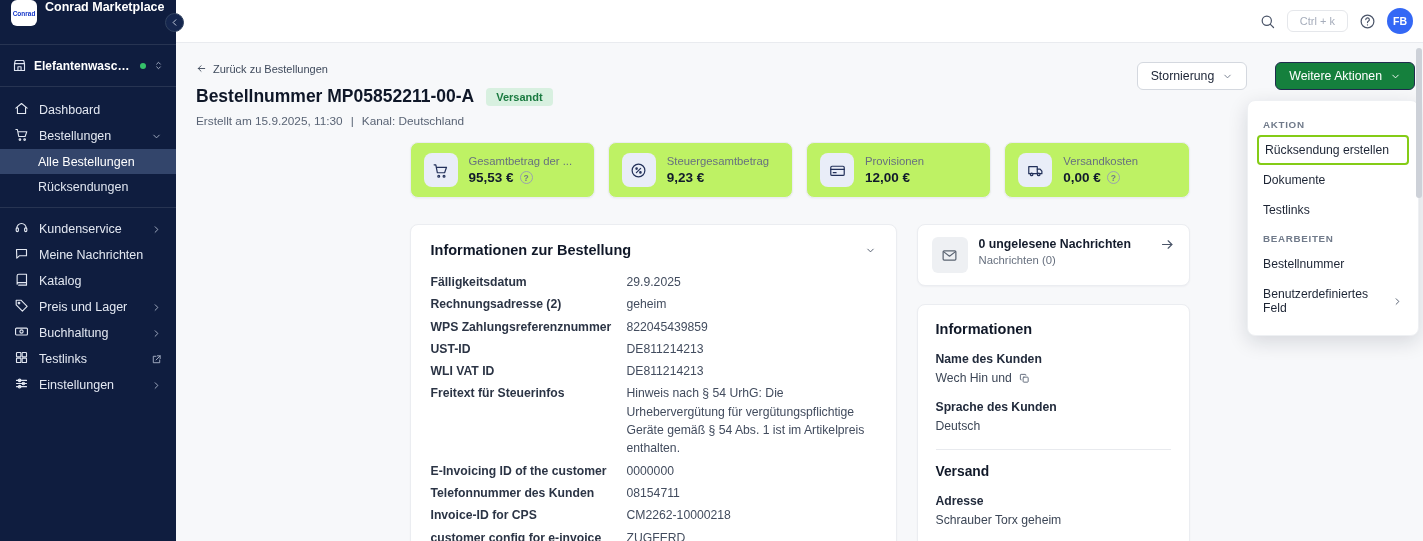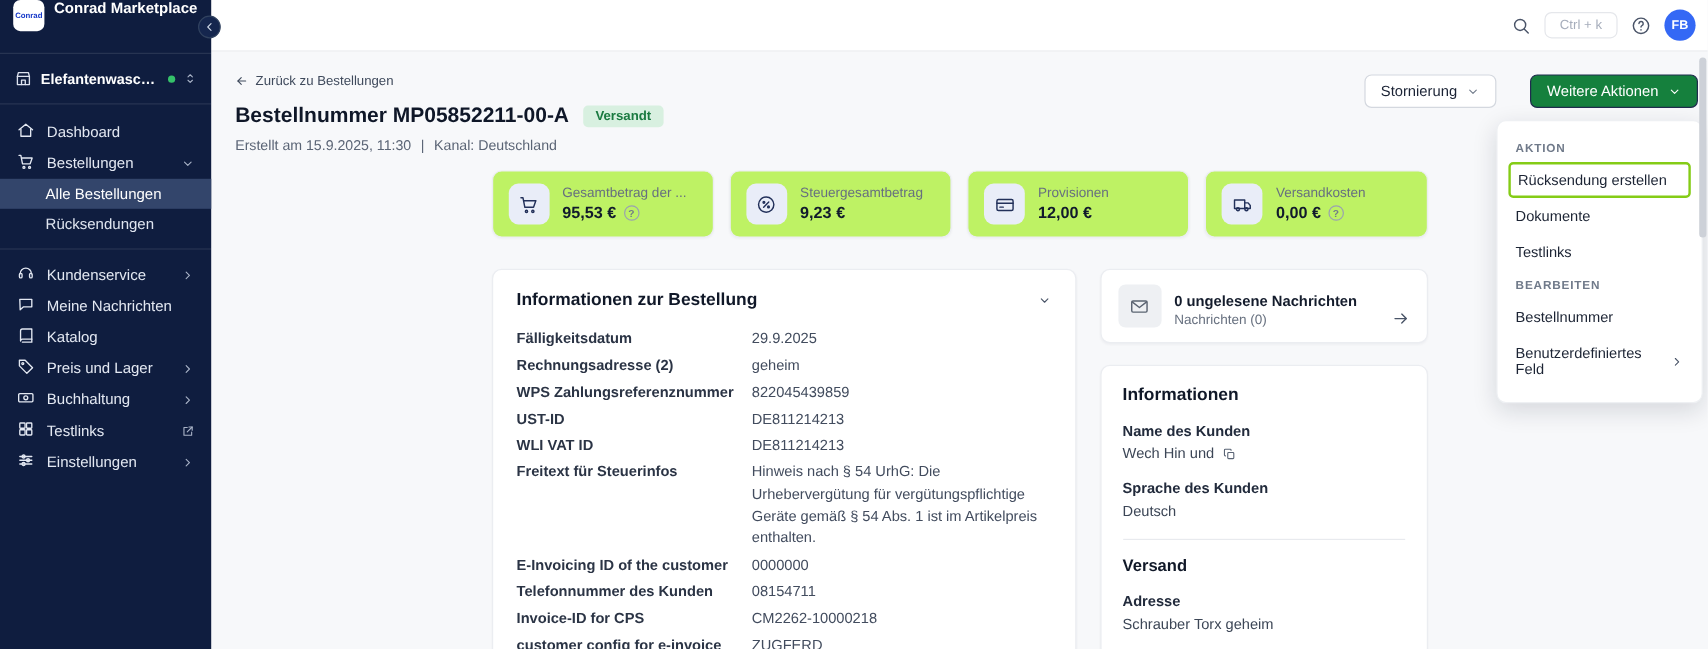--- a/index.html
+++ b/index.html
@@ -65,21 +65,21 @@
   .order-card{padding:17px 20px 20px}
   .card-title-row{display:flex;align-items:center;justify-content:space-between}
   .card-title{font-size:14.5px;font-weight:700;color:#101828}
   .chev-btn{background:none;border:none;color:#4a5568;display:flex;cursor:pointer}
   .orows{margin-top:15px}
   .orow{display:grid;grid-template-columns:196px 1fr;font-size:12.2px;line-height:1.5;margin-bottom:4px}
   .olabel{font-weight:700;color:#2b3445}
   .ovalue{color:#424c5e}
 
   .right-col{display:flex;flex-direction:column;gap:18px}
-  .msg-card{padding:12px 14px;display:flex;align-items:flex-end;gap:11px;cursor:pointer}
+  .msg-card{padding:12px 14px;display:flex;align-items:flex-start;gap:11px;cursor:pointer}
   .msg-ico{width:36px;height:36px;border-radius:6px;background:#eef0f3;color:#5b6472;display:flex;align-items:center;justify-content:center;flex:none}
   .msg-title{font-size:12.3px;font-weight:700;color:#141c2c}
   .msg-sub{font-size:11.3px;color:#67707f;margin-top:3px}
   .msg-arrow{margin-left:auto;color:#4a5568;display:flex}
   .info-card{padding:16px 18px 20px}
   .f-label{font-size:12.2px;font-weight:700;color:#222b3c;margin-top:15px}
   .f-value{font-size:12.2px;color:#3c4656;margin-top:5px;display:flex;align-items:center;gap:7px}
   .copy-btn{color:#5a6475;display:inline-flex;cursor:pointer;background:none;border:none}
   .divider{height:1px;background:#e8eaee;margin:16px 0 0}
   .ship-title{font-size:13.8px;font-weight:700;color:#101828;margin-top:14px}

